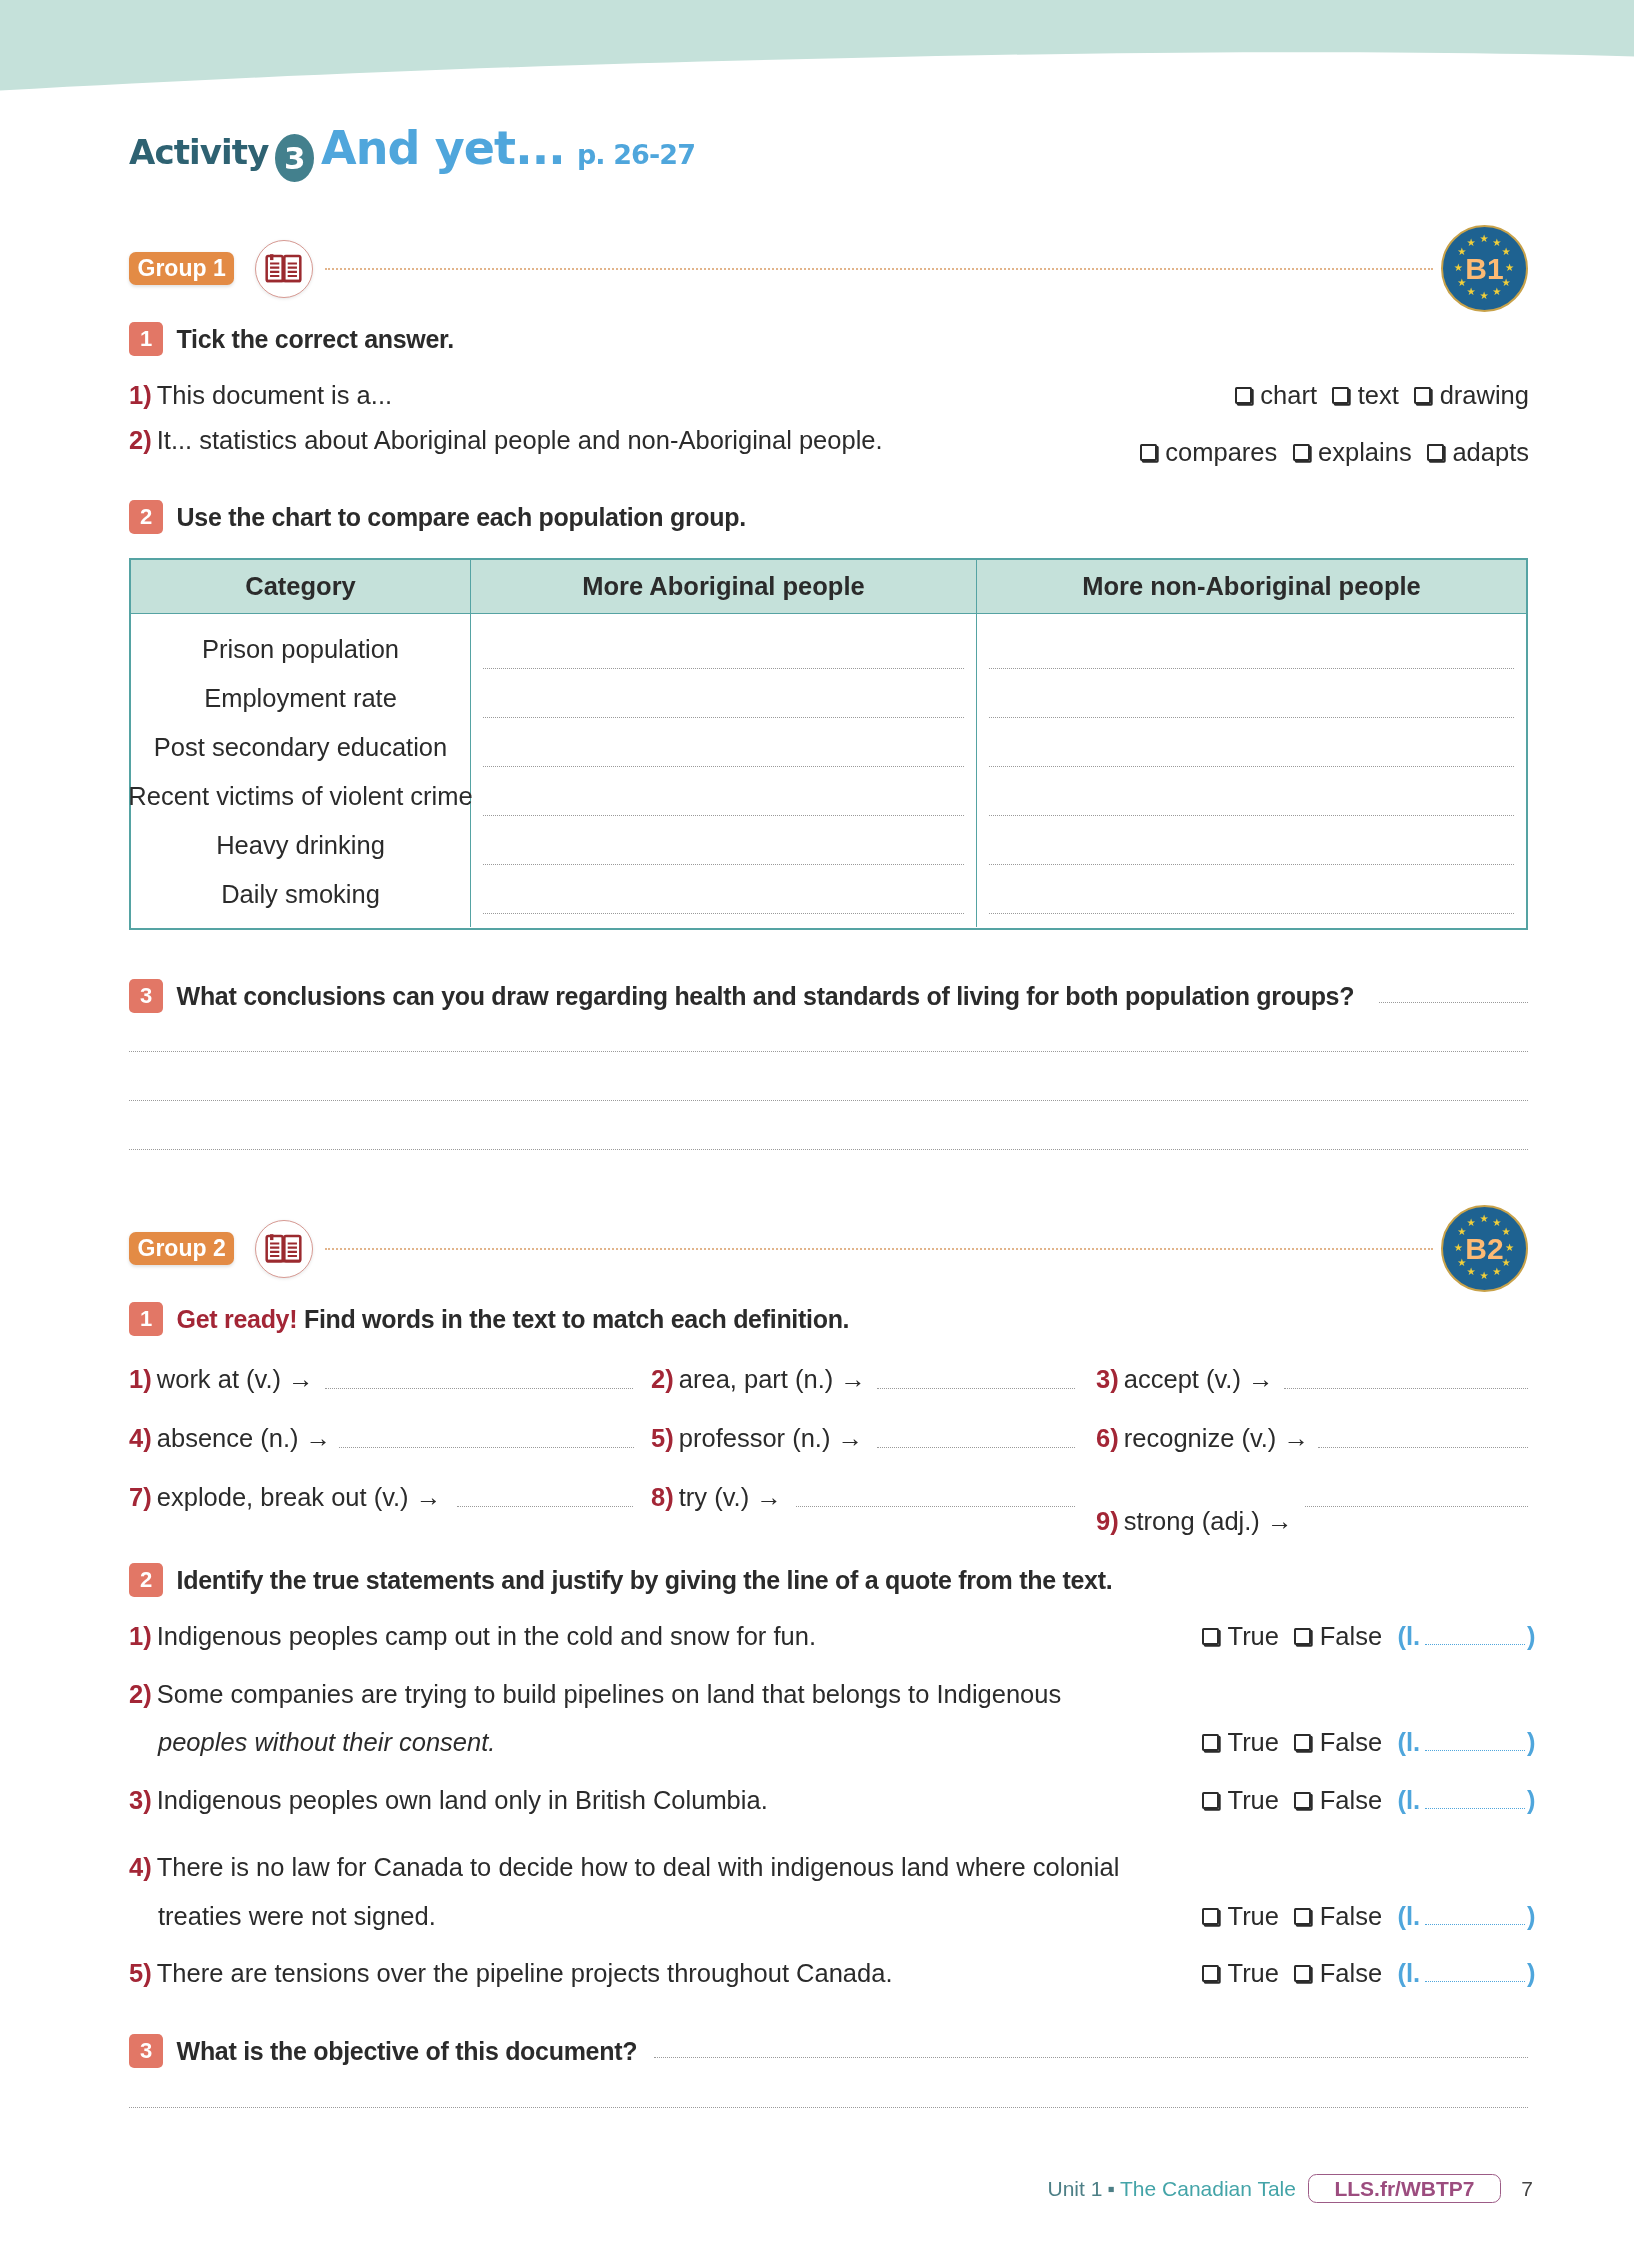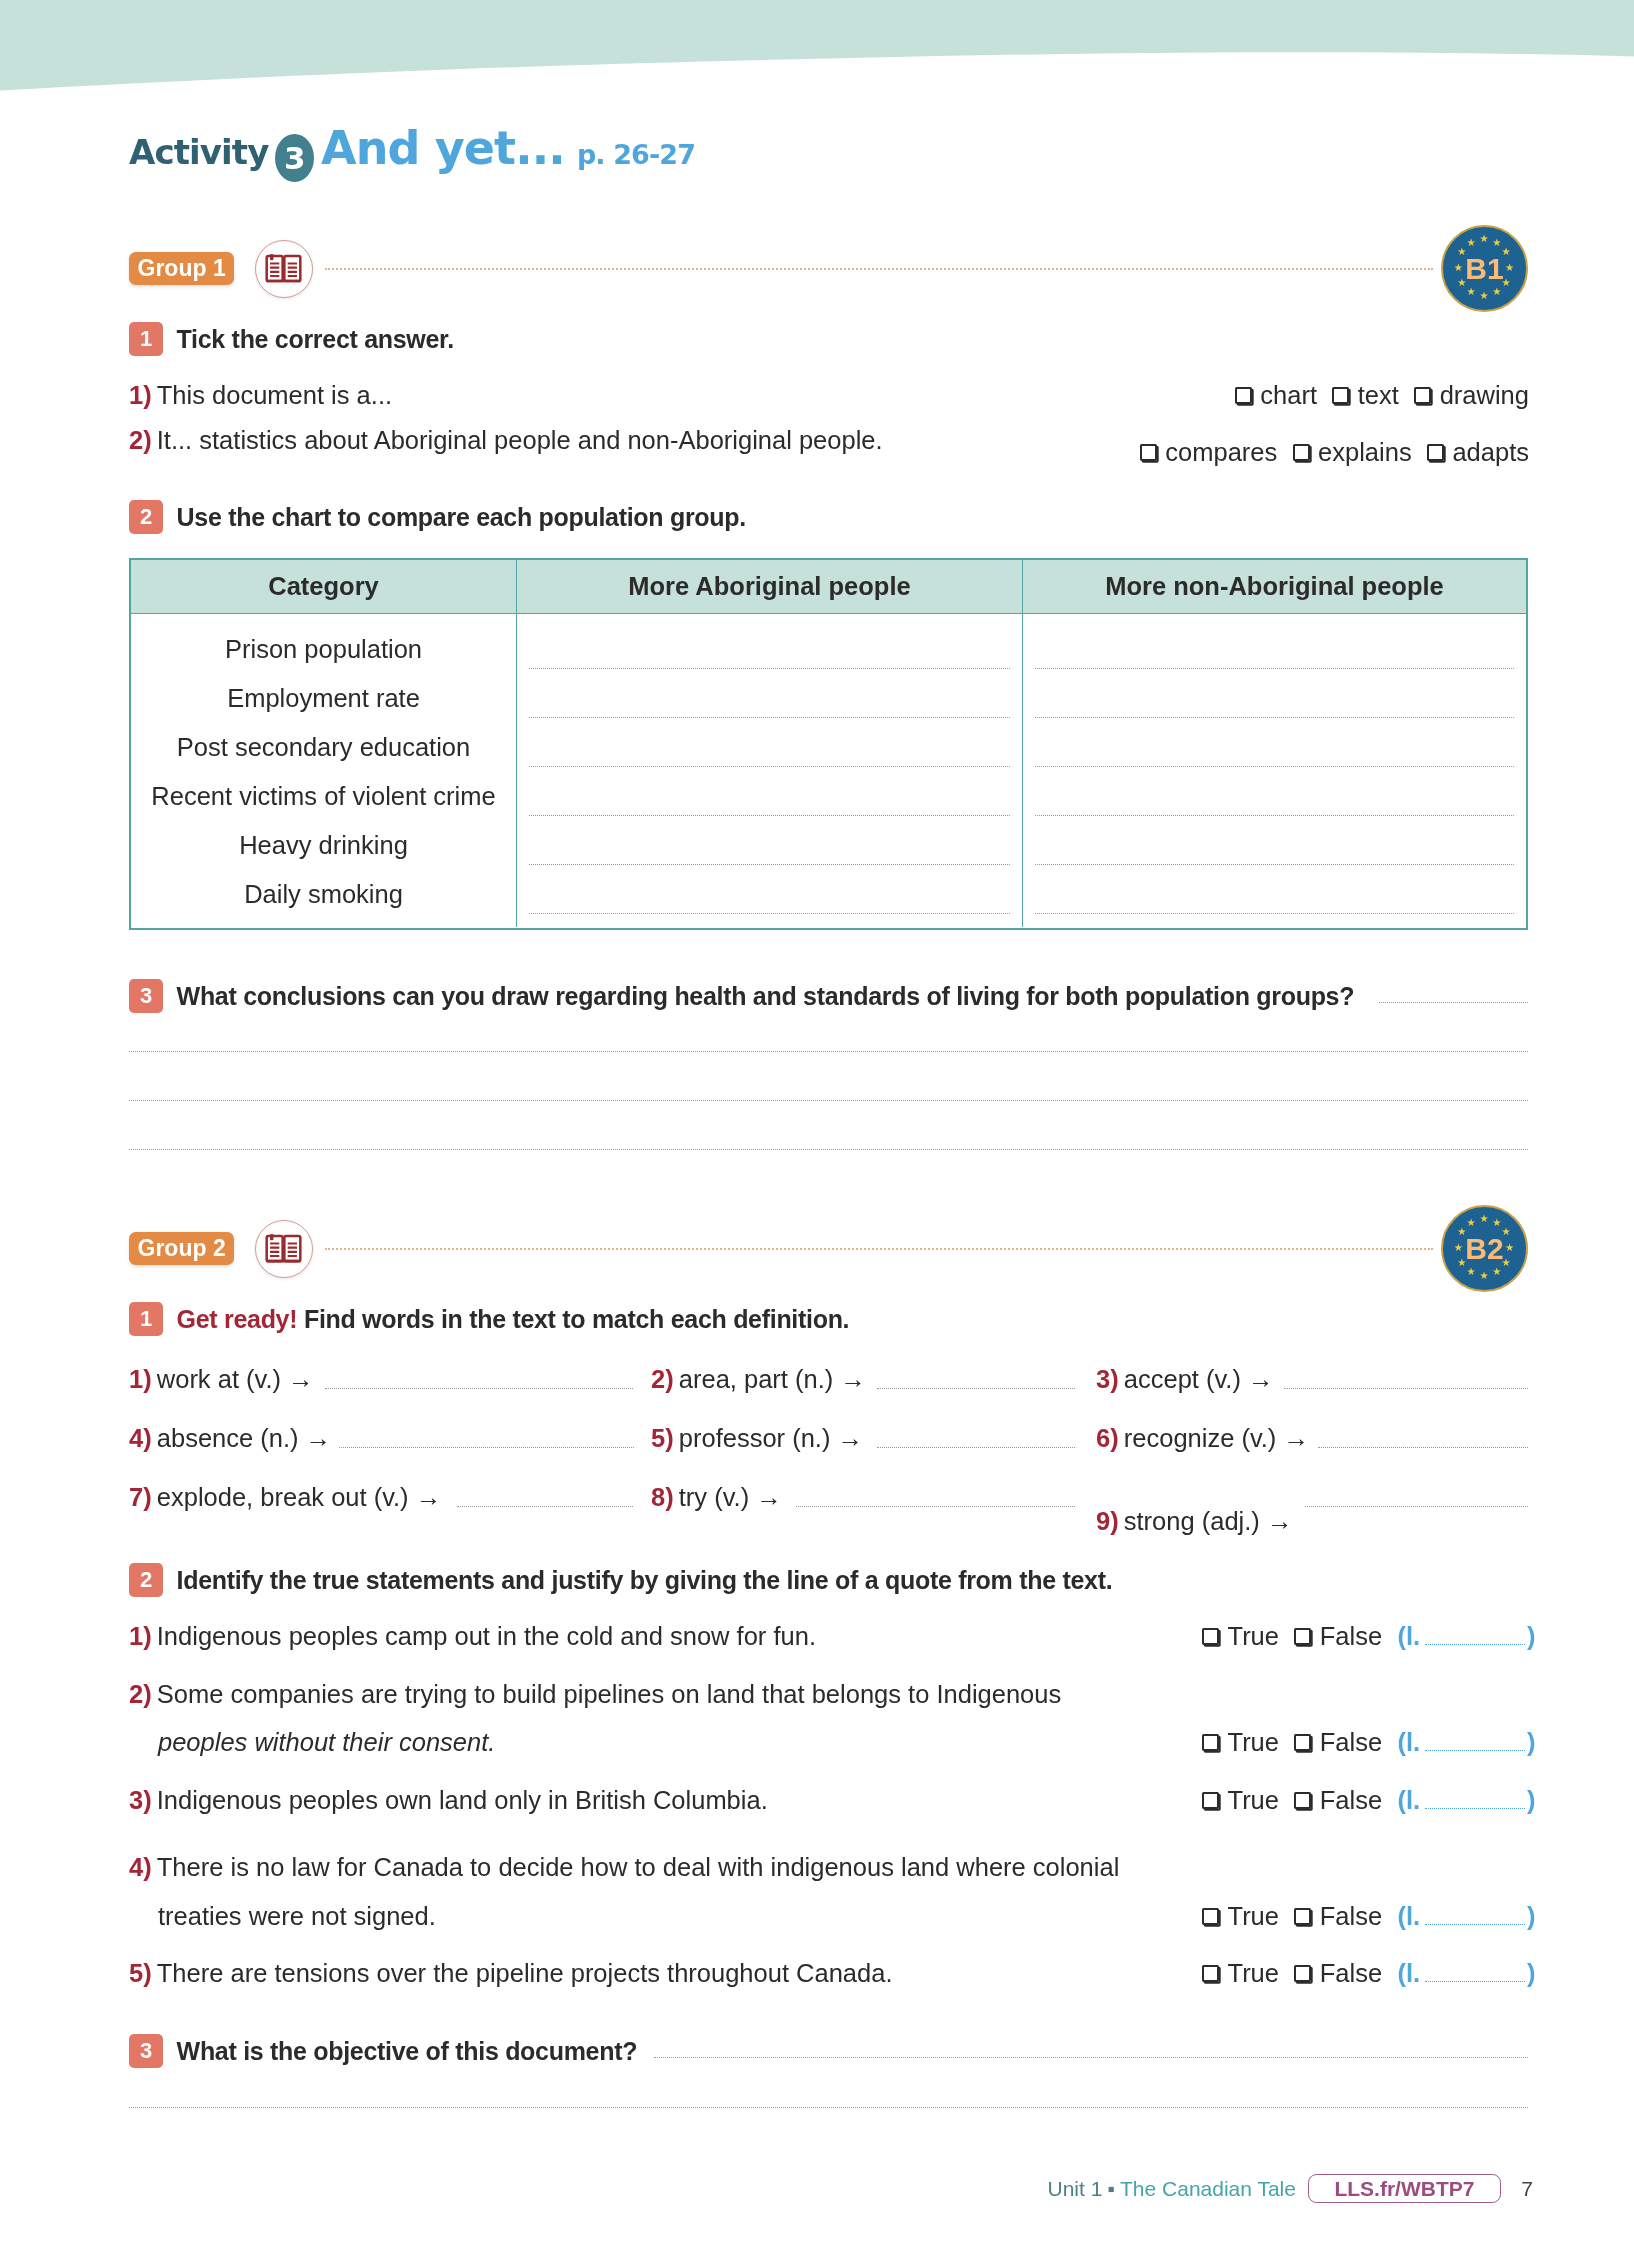--- a/index.html
+++ b/index.html
@@ -34,21 +34,21 @@
   .item .n { color: #a32636; font-weight: bold; margin-right: 5.1px; }
 
   .choices { position: absolute; right: 106px; font-size: 25.5px; color: #2b2b2b; white-space: nowrap; display: flex; gap: 15.3px; }
   .choice { display: inline-flex; align-items: center; }
   .box { display: inline-block; width: 17px; height: 17px; border: 2.6px solid #2b2b2b; border-radius: 1.7px; margin-right: 8.5px; box-shadow: 1.7px 1.7px 0 #2b2b2b; }
 
   
   .tbl { position: absolute; left: 129px; top: 558px; width: 1399px; height: 372px; border: 2.6px solid #55a3a3; }
   .tbl .hdr { display: flex; height: 54px; background: #c5e1da; border-bottom: 1.7px solid #55a3a3; }
   .tbl .hdr div { display: flex; align-items: center; justify-content: center; font-weight: bold; font-size: 25.5px; color: #2b2b2b; }
-  .c1 { width: 386px; border-right: 1.7px solid #55a3a3; }
+  .c1 { width: 340px; border-right: 1.7px solid #55a3a3; }
   .c2 { width: 506px; border-right: 1.7px solid #55a3a3; }
   .c3 { flex: 1; }
   .tbl .body { display: flex; height: 313px; }
   .tbl .body .c1, .tbl .body .c2, .tbl .body .c3 { padding-top: 11px; }
   .cat-row { height: 49px; display: flex; align-items: center; justify-content: center; font-size: 25.5px; color: #2b2b2b; white-space: nowrap; }
   .fill-row { height: 49px; position: relative; }
   .fill-row::after { content: ""; position: absolute; left: 12px; right: 12px; bottom: 5.1px; border-bottom: 1.7px dotted #9a9a9a; }
 
   .line { position: absolute; border-bottom: 1.7px dotted #9a9a9a; height: 0; }
 

